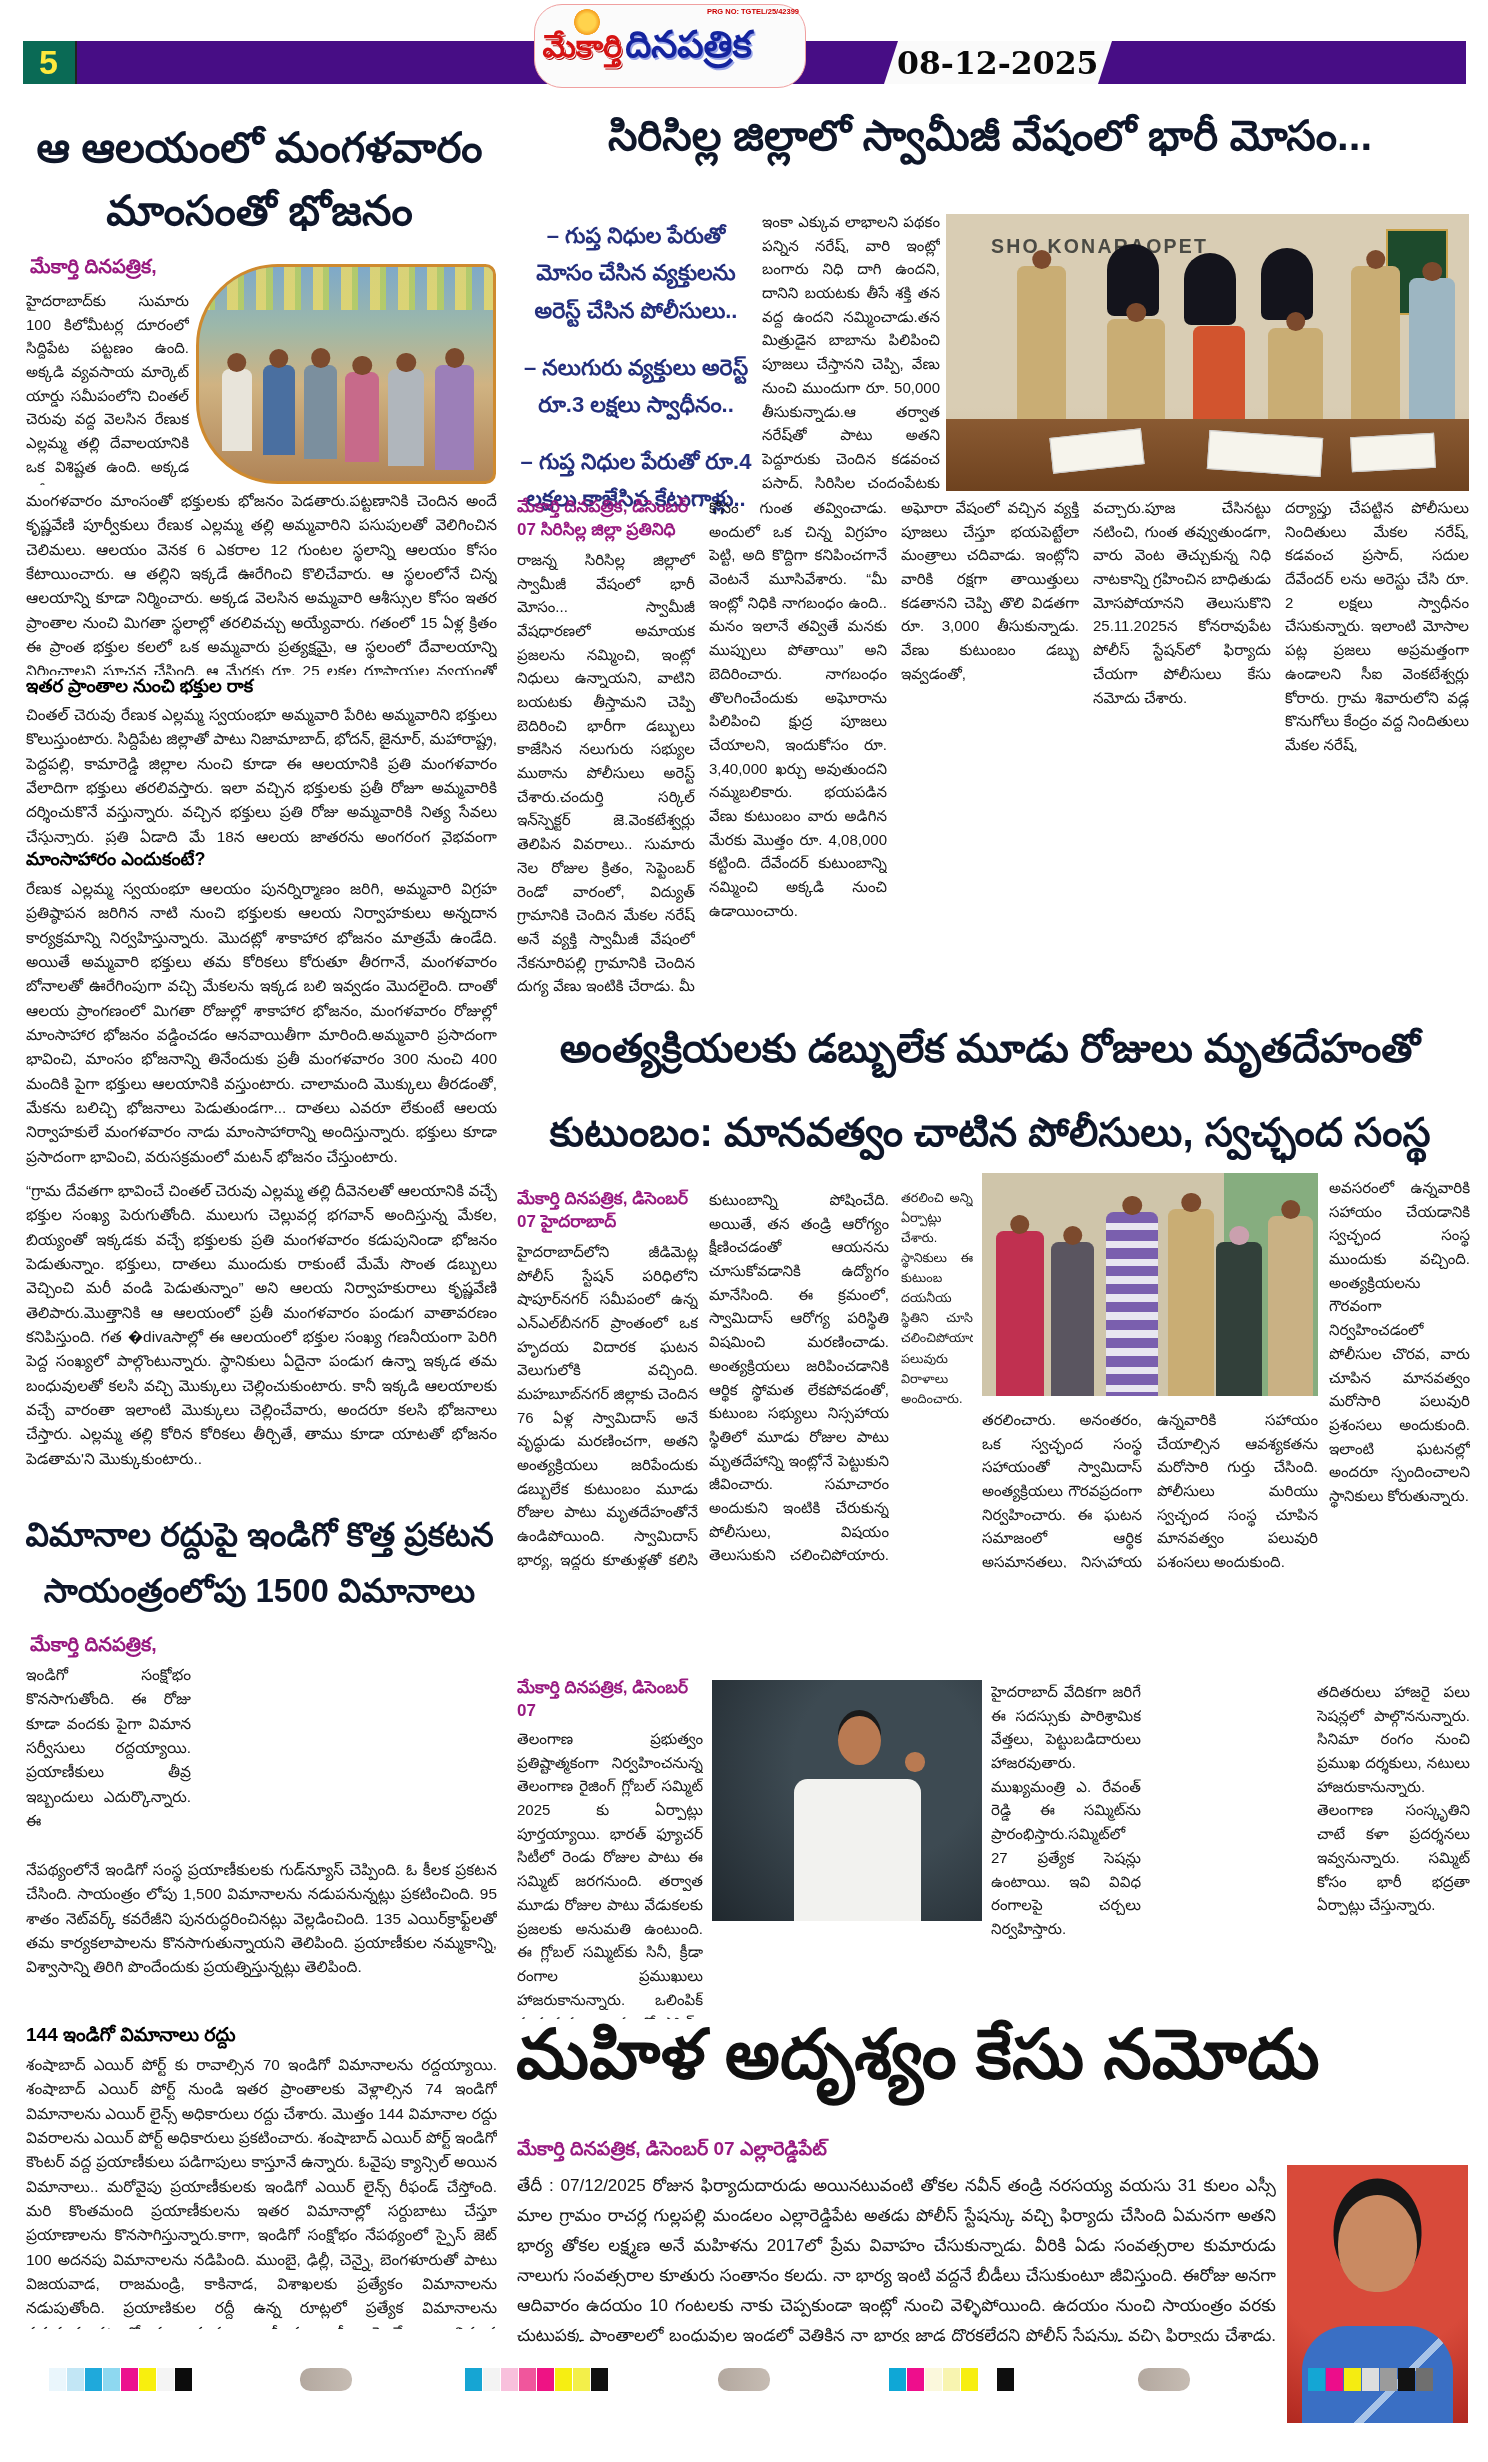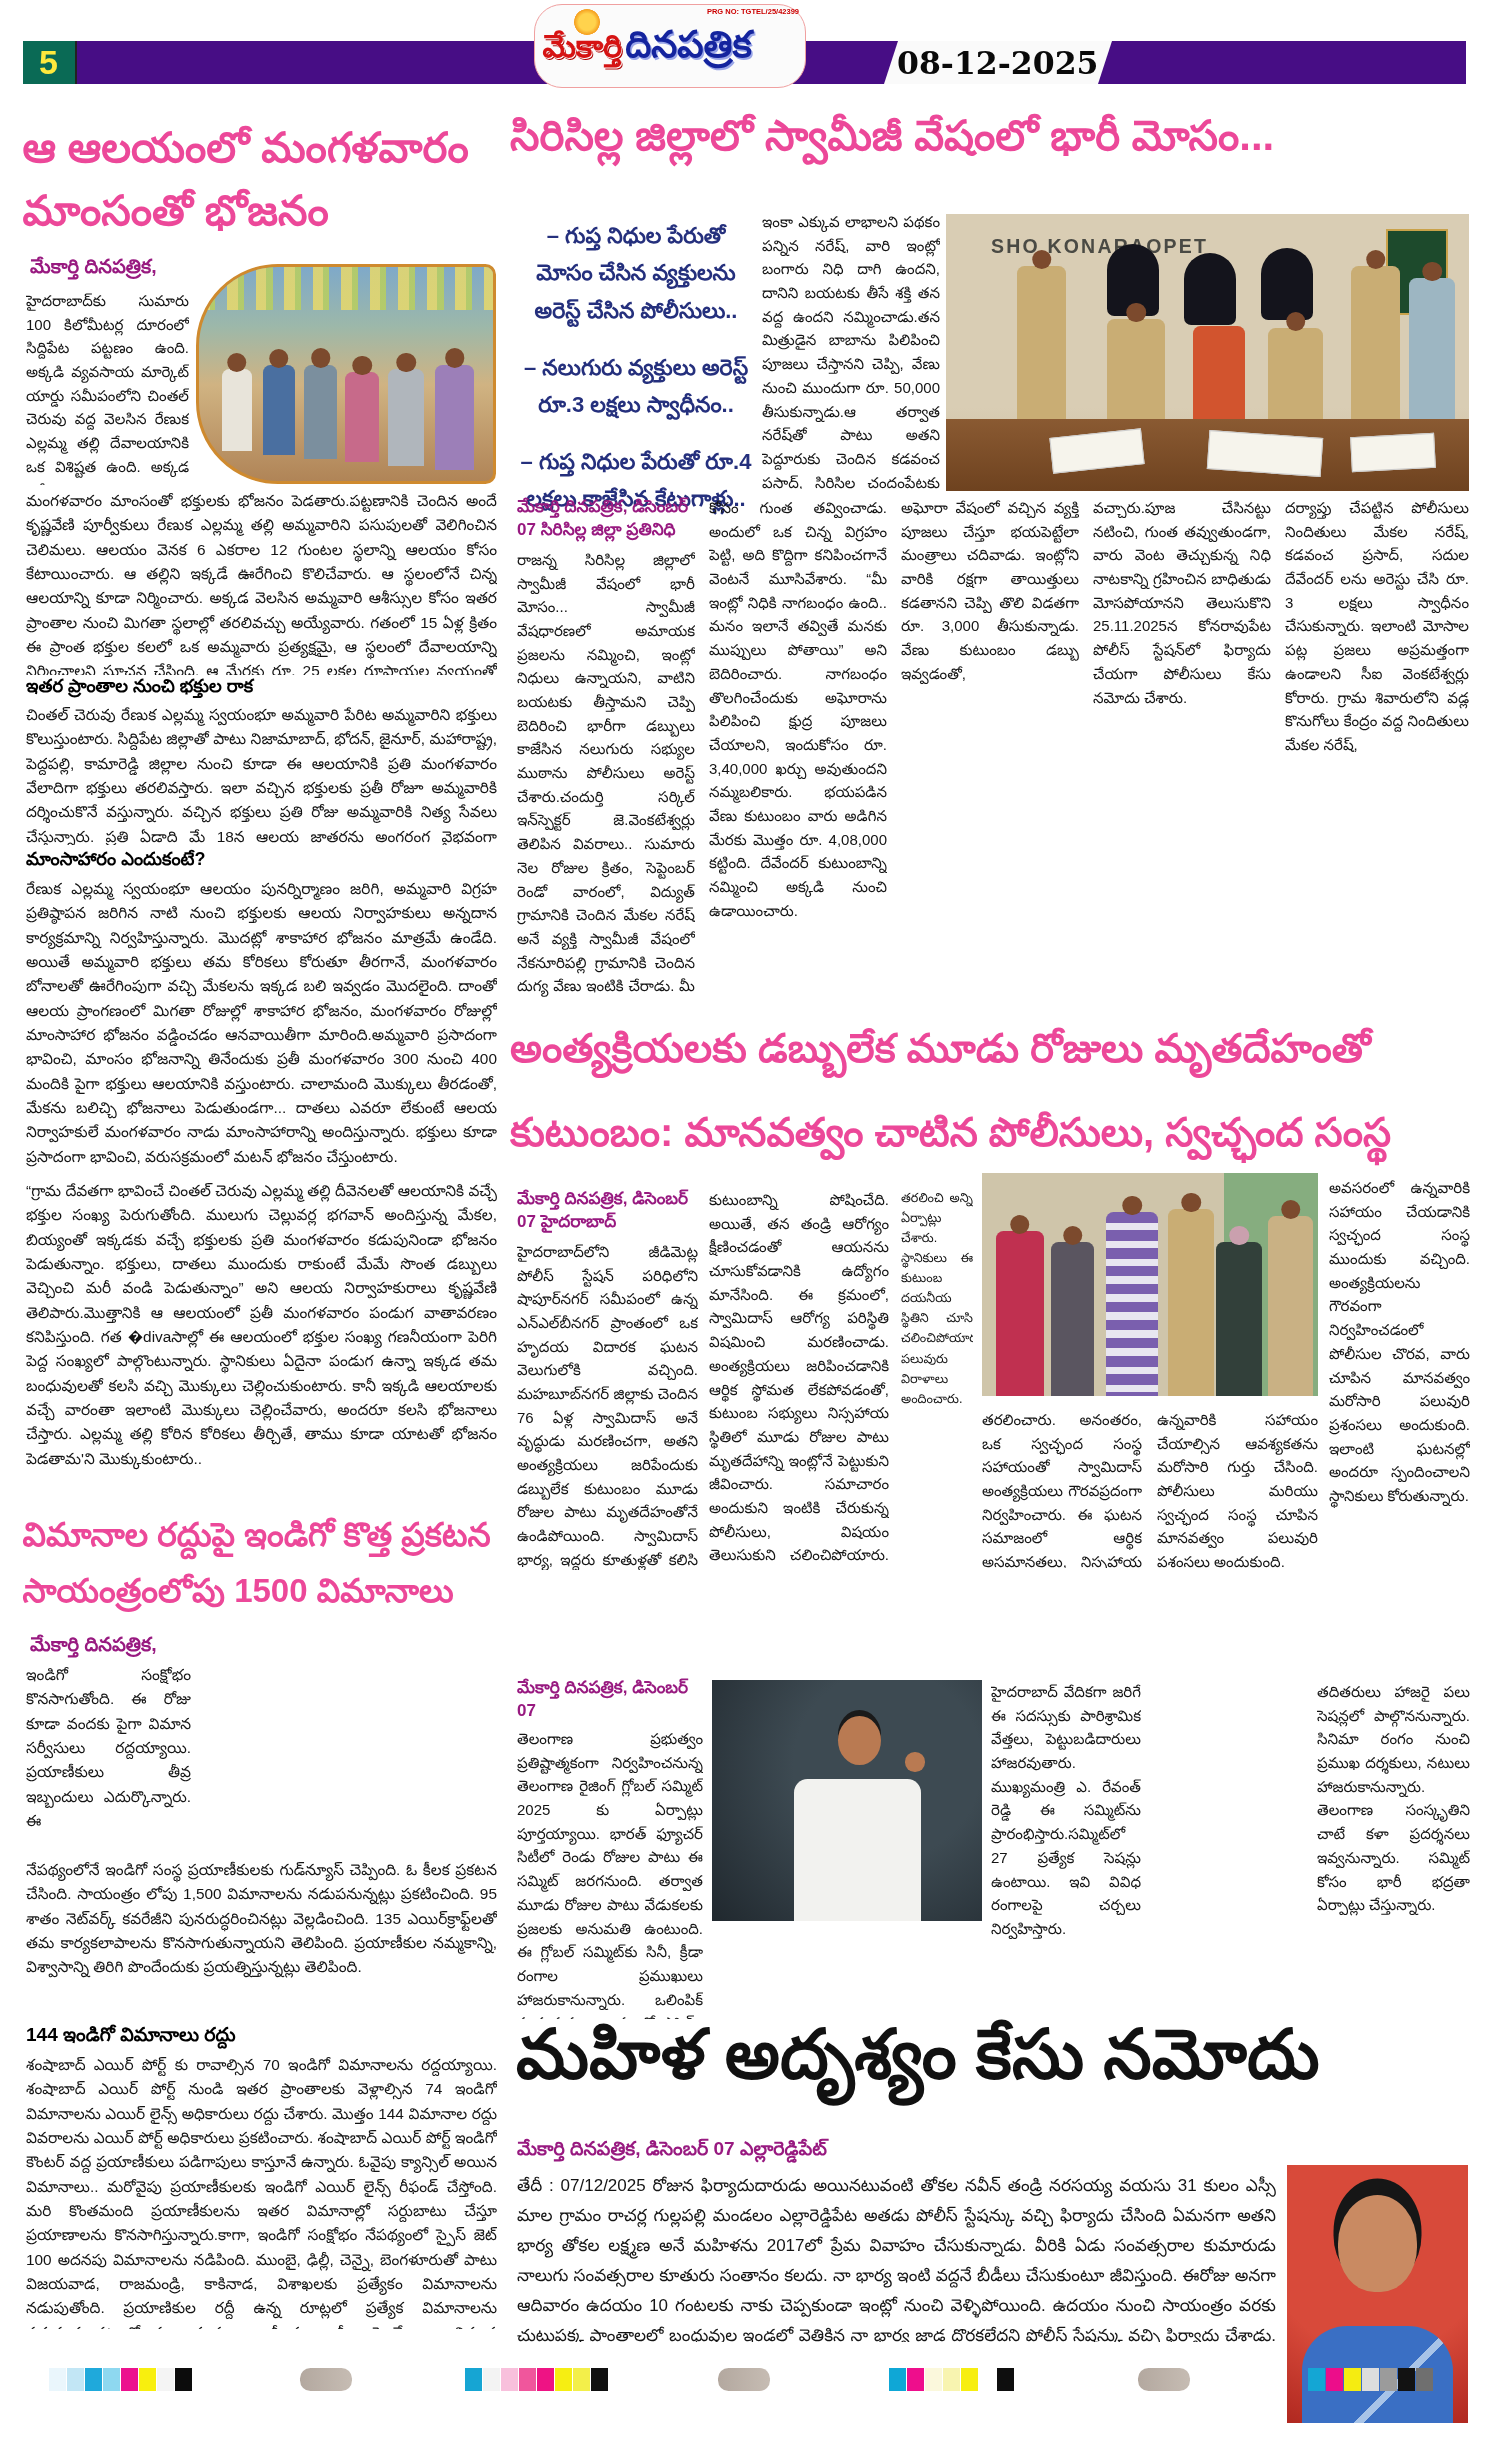--- a/index.html
+++ b/index.html
@@ -1,20 +1,20 @@
 <!DOCTYPE html>
 <html style="font-size:12px"><head>
 <meta charset="utf-8">
 <style>
   html,body{margin:0;padding:0;background:#e8e8e8;}
   .page{position:relative;width:1488px;height:2462px;background:#ffffff;overflow:hidden;
         font-family:"Liberation Sans",sans-serif;color:#111;}
   .abs{position:absolute;}
   .body-txt{font-size:15px;line-height:1.58;text-align:justify;color:#141414;overflow:hidden;}
-  .headline{font-weight:bold;color:#ec4899;text-align:left;white-space:nowrap;}
+  .headline{font-weight:bold;color:#0f172a;text-align:center;white-space:nowrap;}
   .byline{font-weight:bold;color:#981a80;}
   .subhead{font-weight:bold;color:#000;}
   
   .topbar{background:#470d85;}
   .pagebox{background:#0a6a55;border-right:2.2px solid #222;display:flex;align-items:center;justify-content:center;}
   .pagenum{color:#ffe93d;font-size:34px;font-weight:bold;}
   .logo{background:#fbfbfb;border:1.5px solid #f0a0a0;box-sizing:border-box;}
   .logo-reg{position:absolute;top:2.2px;right:6px;font-size:7.5px;color:#c00;font-weight:bold;}
   .logo-row{position:absolute;left:7.5px;top:19.5px;white-space:nowrap;}
   .logo-left{color:#d61313;font-size:31.5px;font-weight:bold;text-shadow:0.7px 0.7px 0 #fff,1.5px 1.5px 0 #a00;}
@@ -160,21 +160,21 @@
     <div class="paper" style="left:405px;bottom:21px;width:82px;height:33px;transform:rotate(-3deg);"></div>
   </div>
 
   <div class="abs" style="left:517px;top:496px;width:178px;">
     <div class="byline" style="font-size:17px;line-height:1.35;">మేకార్తి దినపత్రిక, డిసెంబర్ 07 సిరిసిల్ల జిల్లా ప్రతినిధి</div>
     <div class="body-txt" style="height:450px;font-size:15px;margin-top:6px;">రాజన్న సిరిసిల్ల జిల్లాలో స్వామీజీ వేషంలో భారీ మోసం... స్వామీజీ వేషధారణలో అమాయక ప్రజలను నమ్మించి, ఇంట్లో నిధులు ఉన్నాయని, వాటిని బయటకు తీస్తామని చెప్పి బెదిరించి భారీగా డబ్బులు కాజేసిన నలుగురు సభ్యుల ముఠాను పోలీసులు అరెస్ట్ చేశారు.చందుర్తి సర్కిల్ ఇన్‌స్పెక్టర్ జె.వెంకటేశ్వర్లు తెలిపిన వివరాలు.. సుమారు నెల రోజుల క్రితం, సెప్టెంబర్ రెండో వారంలో, విద్యుత్ గ్రామానికి చెందిన మేకల నరేష్ అనే వ్యక్తి స్వామీజీ వేషంలో నేకనూరిపల్లి గ్రామానికి చెందిన దుగ్య వేణు ఇంటికి చేరాడు. మీ ఇంటి ఆవరణలో గుప్త నిధులు ఉన్నాయని లేని తెలుసుకున్నానని నమ్మించాడు. వేణు తెలిసినవారిని అడిగి దర్శనం చేతుల మీదుగా తొలి విడతగా రూ. 3,000 తీసుకున్నాడు. వేణు కుటుంబం వెంటనే డబ్బు ఇచ్చింది.</div>
   </div>
   <div class="abs body-txt" style="left:709px;top:496px;width:178px;height:507px;font-size:15px;">కోసం గుంత తవ్వించాడు. అందులో ఒక చిన్న విగ్రహం పెట్టి, అది కొద్దిగా కనిపించగానే వెంటనే మూసివేశారు. “మీ ఇంట్లో నిధికి నాగబంధం ఉంది.. మనం ఇలానే తవ్వితే మనకు ముప్పులు పోతాయి” అని బెదిరించారు. నాగబంధం తొలగించేందుకు అఘోరాను పిలిపించి క్షుద్ర పూజలు చేయాలని, ఇందుకోసం రూ. 3,40,000 ఖర్చు అవుతుందని నమ్మబలికారు. భయపడిన వేణు కుటుంబం వారు అడిగిన మేరకు మొత్తం రూ. 4,08,000 కట్టింది. దేవేందర్ కుటుంబాన్ని నమ్మించి అక్కడి నుంచి ఉడాయించారు.</div>
   <div class="abs body-txt" style="left:901px;top:496px;width:178px;height:507px;font-size:15px;">అఘోరా వేషంలో వచ్చిన వ్యక్తి పూజలు చేస్తూ భయపెట్టేలా మంత్రాలు చదివాడు. ఇంట్లోని వారికి రక్షగా తాయిత్తులు కడతానని చెప్పి తొలి విడతగా రూ. 3,000 తీసుకున్నాడు. వేణు కుటుంబం డబ్బు ఇవ్వడంతో,</div>
   <div class="abs body-txt" style="left:1093px;top:496px;width:178px;height:507px;font-size:15px;">వచ్చారు.పూజ చేసినట్టు నటించి, గుంత తవ్వుతుండగా, వారు వెంట తెచ్చుకున్న నిధి నాటకాన్ని గ్రహించిన బాధితుడు మోసపోయానని తెలుసుకొని 25.11.2025న కోనరావుపేట పోలీస్ స్టేషన్‌లో ఫిర్యాదు చేయగా పోలీసులు కేసు నమోదు చేశారు.</div>
-  <div class="abs body-txt" style="left:1285px;top:496px;width:184px;height:507px;font-size:15px;">దర్యాప్తు చేపట్టిన పోలీసులు నిందితులు మేకల నరేష్, కడవంచ ప్రసాద్, సదుల దేవేందర్ లను అరెస్టు చేసి రూ. 3 లక్షలు స్వాధీనం చేసుకున్నారు. ఇలాంటి మోసాల పట్ల ప్రజలు అప్రమత్తంగా ఉండాలని సీఐ వెంకటేశ్వర్లు కోరారు. గ్రామ శివారులోని వడ్ల కొనుగోలు కేంద్రం వద్ద నిందితులు మేకల నరేష్,</div>
+  <div class="abs body-txt" style="left:1285px;top:496px;width:184px;height:507px;font-size:15px;">దర్యాప్తు చేపట్టిన పోలీసులు నిందితులు మేకల నరేష్, కడవంచ ప్రసాద్, సదుల దేవేందర్ లను అరెస్టు చేసి రూ. 2 లక్షలు స్వాధీనం చేసుకున్నారు. ఇలాంటి మోసాల పట్ల ప్రజలు అప్రమత్తంగా ఉండాలని సీఐ వెంకటేశ్వర్లు కోరారు. గ్రామ శివారులోని వడ్ల కొనుగోలు కేంద్రం వద్ద నిందితులు మేకల నరేష్,</div>
 
   <div class="abs headline" style="left:510px;top:1026px;width:960px;font-size:40px;">అంత్యక్రియలకు డబ్బులేక మూడు రోజులు మృతదేహంతో</div>
   <div class="abs headline" style="left:510px;top:1110px;width:960px;font-size:40px;">కుటుంబం: మానవత్వం చాటిన పోలీసులు, స్వచ్ఛంద సంస్థ</div>
 
   <div class="abs" style="left:517px;top:1188px;width:181px;">
     <div class="byline" style="font-size:17px;line-height:1.35;">మేకార్తి దినపత్రిక, డిసెంబర్ 07 హైదరాబాద్</div>
     <div class="body-txt" style="height:330px;font-size:15px;margin-top:6px;">హైదరాబాద్‌లోని జీడిమెట్ల పోలీస్ స్టేషన్ పరిధిలోని షాపూర్‌నగర్ సమీపంలో ఉన్న ఎన్‌ఎల్‌బీనగర్ ప్రాంతంలో ఒక హృదయ విదారక ఘటన వెలుగులోకి వచ్చింది. మహబూబ్‌నగర్ జిల్లాకు చెందిన 76 ఏళ్ల స్వామిదాస్ అనే వృద్ధుడు మరణించగా, అతని అంత్యక్రియలు జరిపేందుకు డబ్బులేక కుటుంబం మూడు రోజుల పాటు మృతదేహంతోనే ఉండిపోయింది. స్వామిదాస్ భార్య, ఇద్దరు కూతుళ్లతో కలిసి అద్దె ఇంట్లో నివసిస్తున్నాడు. కూతురు సలోని ఒక ప్రైవేట్ ఆసుపత్రిలో నర్సుగా ఉద్యోగం చేస్తూ</div>
   </div>
   <div class="abs body-txt" style="left:709px;top:1188px;width:180px;height:381px;font-size:15px;">కుటుంబాన్ని పోషించేది. అయితే, తన తండ్రి ఆరోగ్యం క్షీణించడంతో ఆయనను చూసుకోవడానికి ఉద్యోగం మానేసింది. ఈ క్రమంలో, స్వామిదాస్ ఆరోగ్య పరిస్థితి విషమించి మరణించాడు. అంత్యక్రియలు జరిపించడానికి ఆర్థిక స్థోమత లేకపోవడంతో, కుటుంబ సభ్యులు నిస్సహాయ స్థితిలో మూడు రోజుల పాటు మృతదేహాన్ని ఇంట్లోనే పెట్టుకుని జీవించారు. సమాచారం అందుకుని ఇంటికి చేరుకున్న పోలీసులు, విషయం తెలుసుకుని చలించిపోయారు. వెంటనే మృతదేహాన్ని గాంధీ ఆసుపత్రికి</div>
   <div class="abs body-txt" style="left:901px;top:1188px;width:72px;height:381px;font-size:12.7px;">తరలించి అన్ని ఏర్పాట్లు చేశారు. స్థానికులు ఈ కుటుంబ దయనీయ స్థితిని చూసి చలించిపోయారు. పలువురు విరాళాలు అందించారు.</div>

